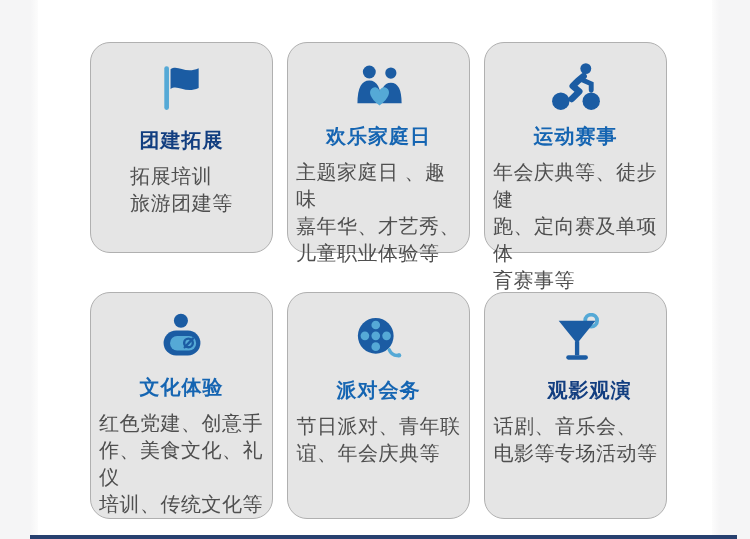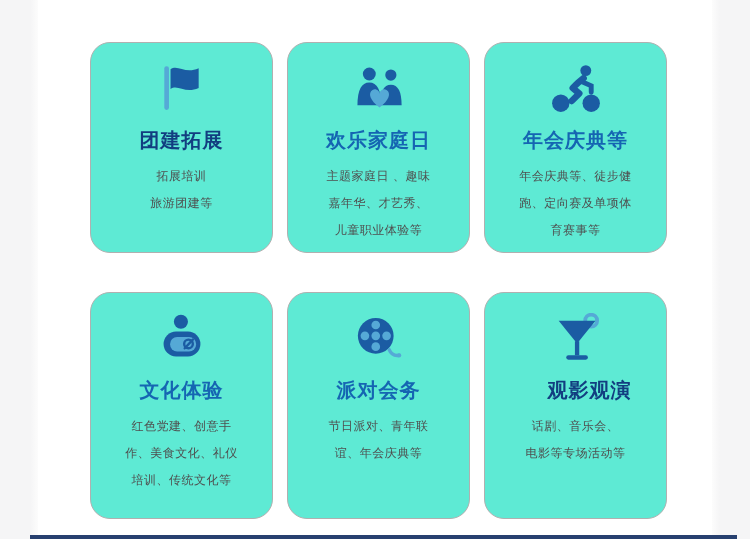--- a/index.html
+++ b/index.html
@@ -11,38 +11,38 @@
   .side-margin{position:absolute;top:0;bottom:0;width:38px;z-index:1;}
   .side-margin.left{left:0;background:linear-gradient(to right,#f5f5f6 80%,#fcfcfc);}
   .side-margin.right{right:0;background:linear-gradient(to left,#f5f5f6 80%,#fcfcfc);}
   .bottom-bar{position:absolute;left:30px;width:707px;height:4px;bottom:0;z-index:2;}
   .cards-grid{
     position:absolute;left:90px;top:42px;z-index:0;
     display:grid;grid-template-columns:183px 183px 183px;
     grid-template-rows:211px 227px;column-gap:14px;row-gap:39px;
   }
   .card{
-    background:#5eead4;border:1px solid var(--card-border,#b0b0b0);
+    background:#e5e5e5;border:1px solid var(--card-border,#b0b0b0);
     border-radius:20px;box-sizing:border-box;
     display:flex;flex-direction:column;align-items:center;
     padding:18px 8px 0 8px;
   }
   .icon-wrap{height:54px;display:flex;align-items:center;justify-content:center;}
   .icon-wrap svg{display:block;}
   .ic-dark{fill:var(--icon-dark,#1b5ca3);}
   .ic-light{fill:var(--icon-light,#55a9d6);}
   .st-dark{stroke:var(--icon-dark,#1b5ca3);fill:none;}
   .st-light{stroke:var(--icon-light,#55a9d6);fill:none;}
   .card-title{
     margin-top:13px;font-size:20px;font-weight:700;letter-spacing:1px;
     line-height:1.2;text-align:center;
   }
   .card-body{
     margin-top:11px;color:var(--body-text,#4f4f4f);
-    font-size:12px;line-height:27px;text-align:center;letter-spacing:0.5px;
+    font-size:20px;line-height:27px;letter-spacing:0.5px;
   }
 </style>
 </head>
 <body>
 
 <div class="side-margin left"></div>
 <div class="side-margin right"></div>
 <div class="bottom-bar" style="background: rgb(39, 64, 111);"></div>
 
 <div class="cards-grid">
@@ -82,21 +82,21 @@
   <div class="card">
     <div class="icon-wrap">
       <svg width="54" height="50" viewBox="0 0 48 46">
         <circle class="ic-dark" cx="10" cy="37" r="8"></circle>
         <circle class="ic-dark" cx="38" cy="37" r="8"></circle>
         <circle class="ic-dark" cx="33" cy="7" r="5"></circle>
         <path class="st-dark" stroke-width="6" stroke-linecap="round" stroke-linejoin="round" d="M31 14 C27 17 24 20 21 23 L27 28 L20 35"></path>
         <path class="st-dark" stroke-width="4.5" stroke-linecap="round" d="M29 17 L38 21 L38 27"></path>
       </svg>
     </div>
-    <div class="card-title" style="color: rgb(21, 101, 178);">年会庆典等</div>
+    <div class="card-title" style="color: rgb(21, 101, 178);">运动赛事</div>
     <div class="card-body">
       <div>年会庆典等、徒步健</div>
       <div>跑、定向赛及单项体</div>
       <div>育赛事等</div>
     </div>
   </div>
 
   <div class="card">
     <div class="icon-wrap">
       <svg width="52" height="50" viewBox="0 0 48 44">

